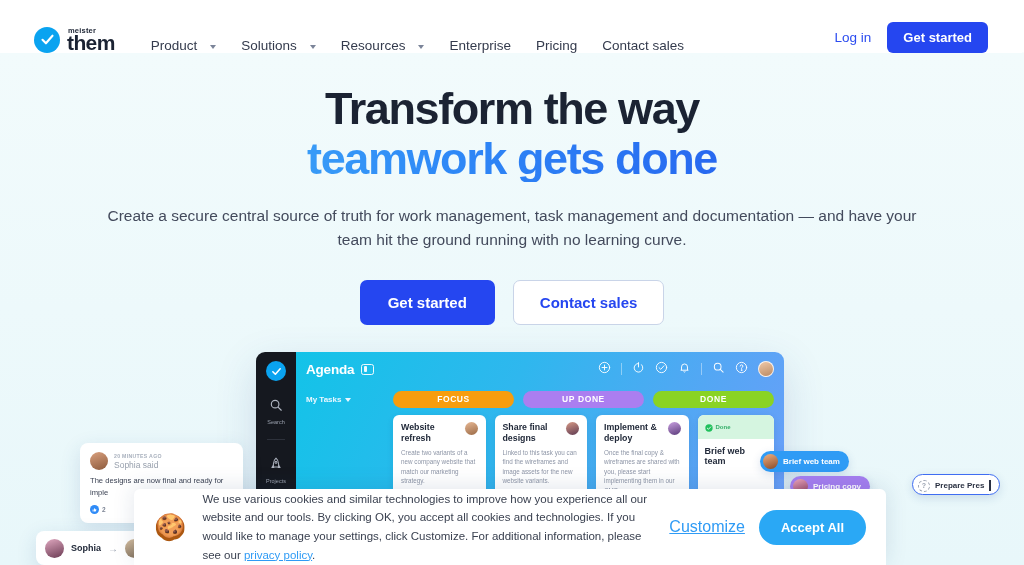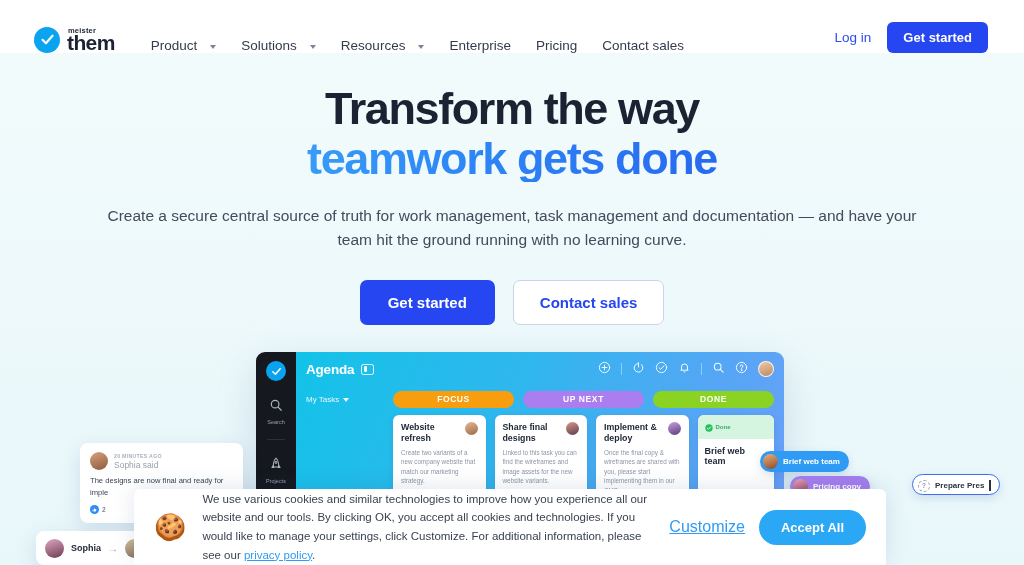--- a/index.html
+++ b/index.html
@@ -138,21 +138,21 @@
   .mock-icons { margin-left: auto; display: flex; align-items: center; gap: 10px; }
   .mock-icons svg { width: 13px; height: 13px; color: rgba(255,255,255,.95); }
   .mock-sep { width: 1px; height: 12px; background: rgba(255,255,255,.4); }
   .mock-avatar {
     width: 16px; height: 16px; border-radius: 50%;
     background: linear-gradient(160deg,#f0c9a8,#b98a63);
     border: 1.5px solid rgba(255,255,255,.85);
   }
 
   .mock-cols { display: flex; align-items: center; padding: 0 10px; height: 26px; gap: 9px; }
-  .mytasks { font-size: 8px; color: #e9f7ff; font-weight: 400; display: flex; gap: 4px; align-items: center; width: 78px; text-align: center;}
+  .mytasks { font-size: 8px; color: #e9f7ff; font-weight: 700; display: flex; gap: 4px; align-items: center; width: 78px; text-align: center;}
   .mytasks .caret { border-top-color: #e9f7ff; }
   .col-pill {
     flex: 1; height: 17px; border-radius: 9px;
     display: flex; align-items: center; justify-content: center;
     font-size: 8.5px; font-weight: 700; color: #fff; letter-spacing: .6px;
   }
 
   .mock-cards { display: flex; padding: 0 10px; gap: 9px; margin-top: 3px; }
   .mock-spacer { width: 78px; flex: none; }
   .card {
@@ -396,21 +396,21 @@
           <span class="mock-avatar"></span>
         </span>
       </div>
 
       <div class="mock-cols">
         <span class="mytasks">
           <span>My Tasks</span>
           <span class="caret"></span>
         </span>
         <span class="col-pill" style="background:#f79d0e">FOCUS</span>
-        <span class="col-pill" style="background:#ab7ef0">UP NEXT</span>
+        <span class="col-pill" style="background:#ab7ef0">UP DONE</span>
         <span class="col-pill" style="background:#8ad323">DONE</span>
       </div>
 
       <div class="mock-cards">
         <span class="mock-spacer"></span>
 
         <div class="card">
           <div class="card-head">
             <span class="card-title">Website refresh</span>
             <span class="card-av" style="background:linear-gradient(160deg,#e8b894,#9a6a46)"></span>

